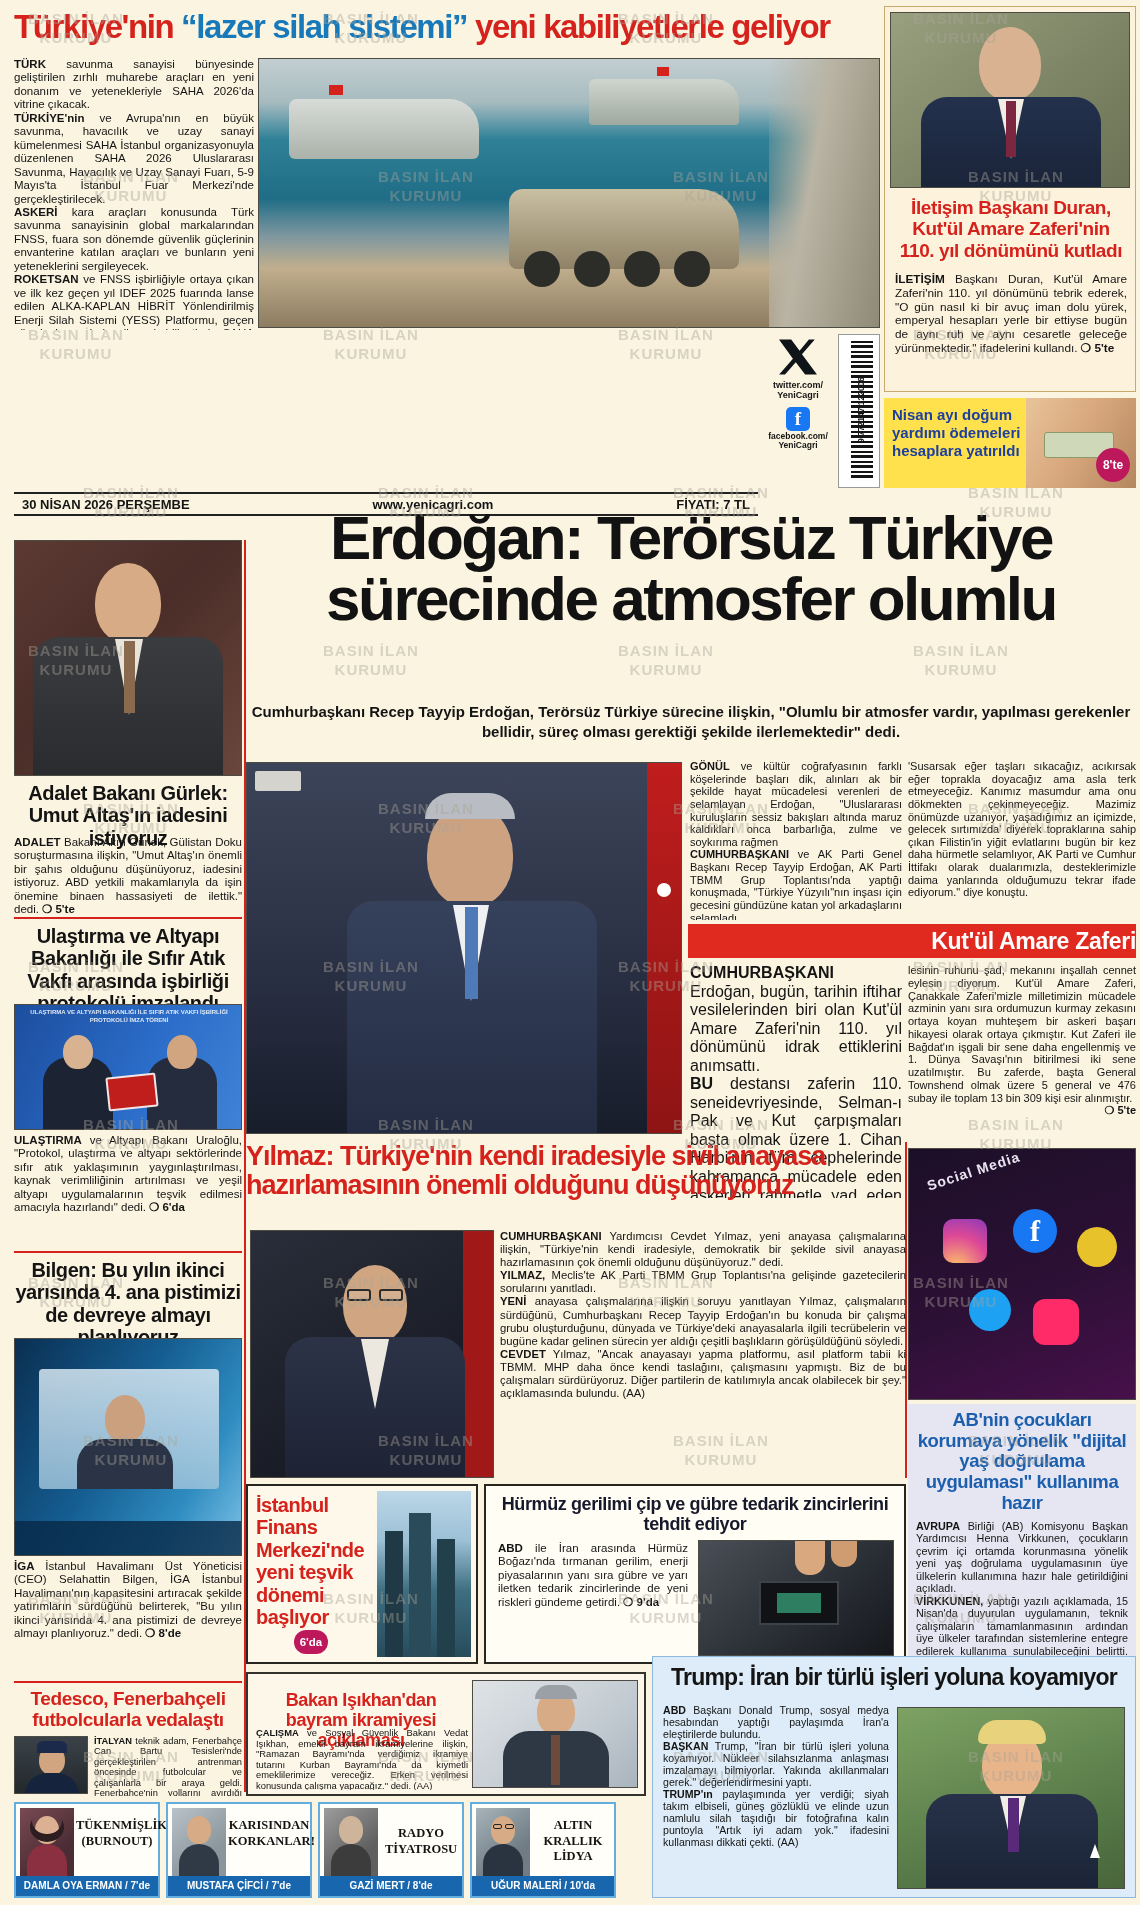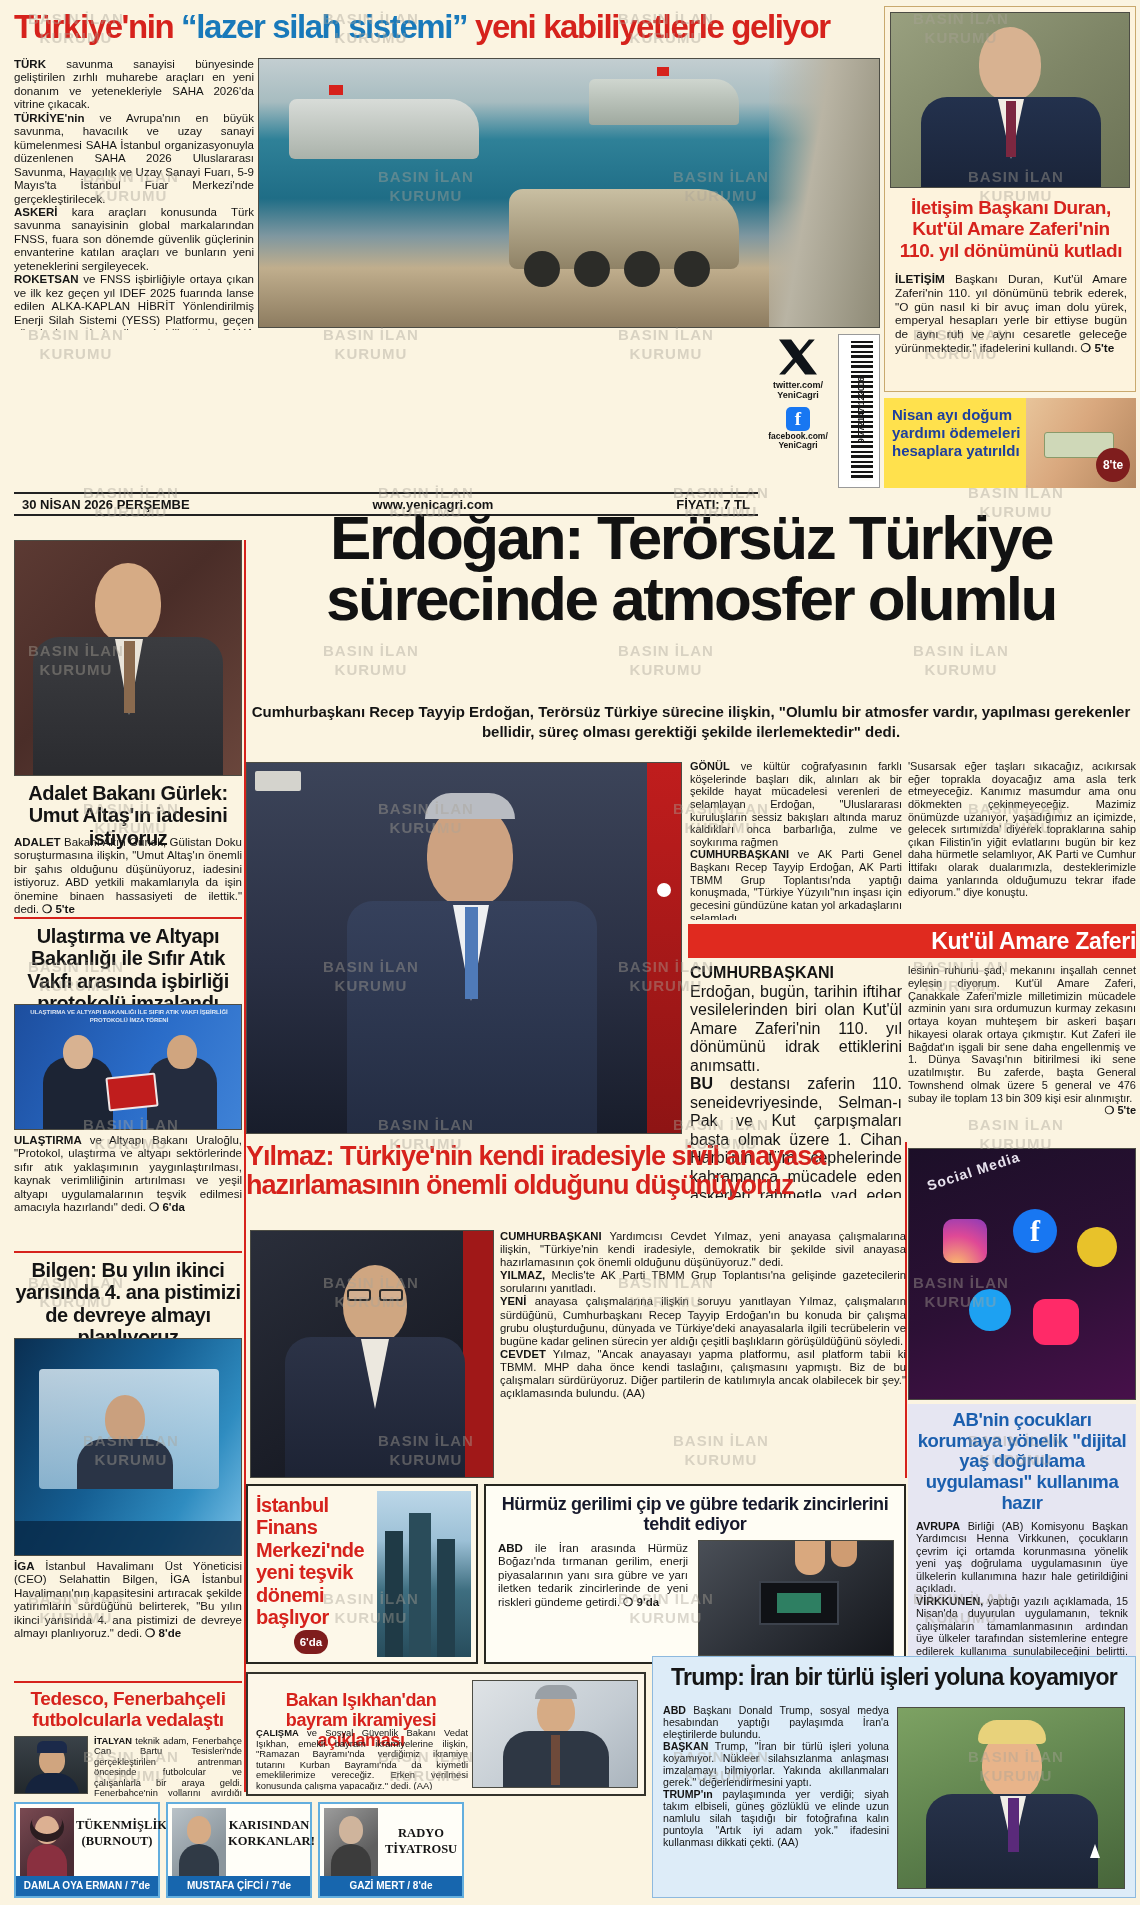--- a/index.html
+++ b/index.html
@@ -29,21 +29,21 @@
   
   .hrule{background:#d6221c;height:2px}
   .vrule{background:#d6221c;width:2px}
   
   .banner{background:#e02a1f;color:#fff;font-weight:700;font-size:23px;text-align:right;line-height:34px;letter-spacing:-.3px}
   
   .boxed{border:2px solid #26261f;background:#fdf8e9}
   .stripbox{border:2px solid #63aede;background:#fffef8;position:absolute}
   .stripfoot{position:absolute;left:0;right:0;bottom:0;height:20px;background:#1766ae;color:#fff;font-size:10px;font-weight:700;text-align:center;line-height:20px;white-space:nowrap;overflow:hidden}
   .striptitle{font-family:"Liberation Serif",serif;font-weight:700;font-size:12.5px;text-align:center;line-height:1.25}
-  .badge{background:#7f1d1d;color:#fff;font-weight:700;border-radius:50%;text-align:center}
+  .badge{background:#be185d;color:#fff;font-weight:700;border-radius:50%;text-align:center}
   
   #wmlayer{position:absolute;inset:0;z-index:9;pointer-events:none}
   .wm{position:absolute;color:#aaa498;opacity:.42;font-weight:700;font-size:15px;letter-spacing:1px;text-align:center;line-height:1.25}
   
   .head{position:absolute;border-radius:50% 50% 46% 46%}
   .shoulders{position:absolute;border-radius:26px 26px 0 0}
   .tie{position:absolute}
 </style>
 </head>
 <body>
@@ -310,20 +310,30 @@
     <div class="stripfoot">MUSTAFA ÇİFCİ / 7'de</div>
   </div>
   <div class="stripbox" style="left:318px;top:1802px;width:146px;height:96px">
     <div class="photo noborder" style="left:4px;top:4px;width:54px;height:68px;background:linear-gradient(140deg,#9c9c9c 0%,#5f5f5f 70%)">
       <div class="head" style="left:15px;top:8px;width:24px;height:28px;background:#cfb49c"></div>
       <div class="shoulders" style="left:7px;top:36px;width:40px;height:32px;background:#3c3c3c"></div>
     </div>
     <div class="striptitle abs" style="left:60px;top:22px;width:82px">RADYO TİYATROSU</div>
     <div class="stripfoot">GAZİ MERT / 8'de</div>
   </div>
+  <div class="stripbox" style="left:470px;top:1802px;width:146px;height:96px">
+    <div class="photo noborder" style="left:4px;top:4px;width:54px;height:68px;background:linear-gradient(140deg,#a8b4ba 0%,#6f7c84 70%)">
+      <div class="head" style="left:15px;top:8px;width:24px;height:28px;background:#d6ab85"></div>
+      <div class="abs" style="left:17px;top:16px;width:9px;height:5px;border:1px solid #222;border-radius:2px"></div>
+      <div class="abs" style="left:29px;top:16px;width:9px;height:5px;border:1px solid #222;border-radius:2px"></div>
+      <div class="shoulders" style="left:7px;top:36px;width:40px;height:32px;background:#2a3340"></div>
+    </div>
+    <div class="striptitle abs" style="left:60px;top:14px;width:82px">ALTIN KRALLIK LİDYA</div>
+    <div class="stripfoot">UĞUR MALERİ / 10'da</div>
+  </div>
 
   <div id="wmlayer">
       <div class="wm" style="left: 28px; top: 10px;">
         <div>BASIN İLAN</div>
         <div>KURUMU</div>
       </div>
       <div class="wm" style="left: 323px; top: 10px;">
         <div>BASIN İLAN</div>
         <div>KURUMU</div>
       </div>

